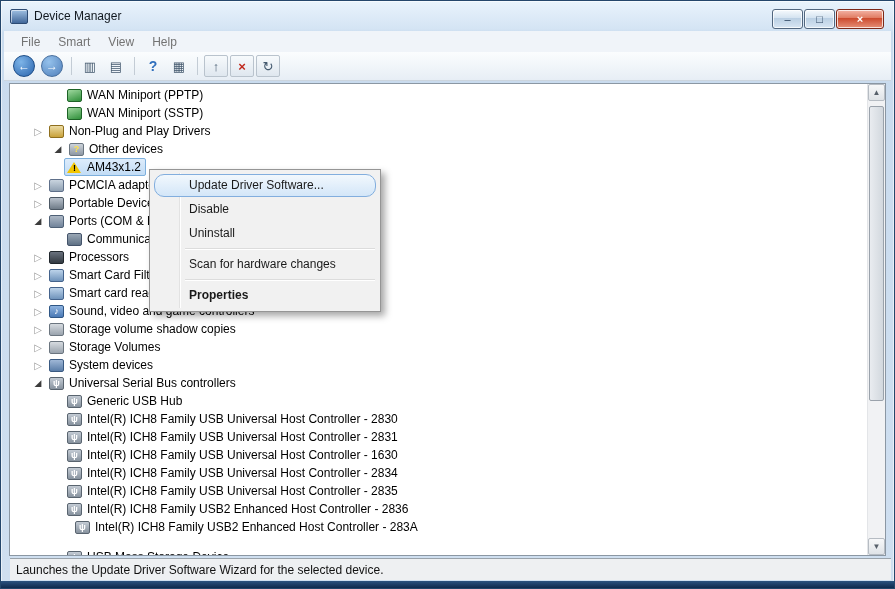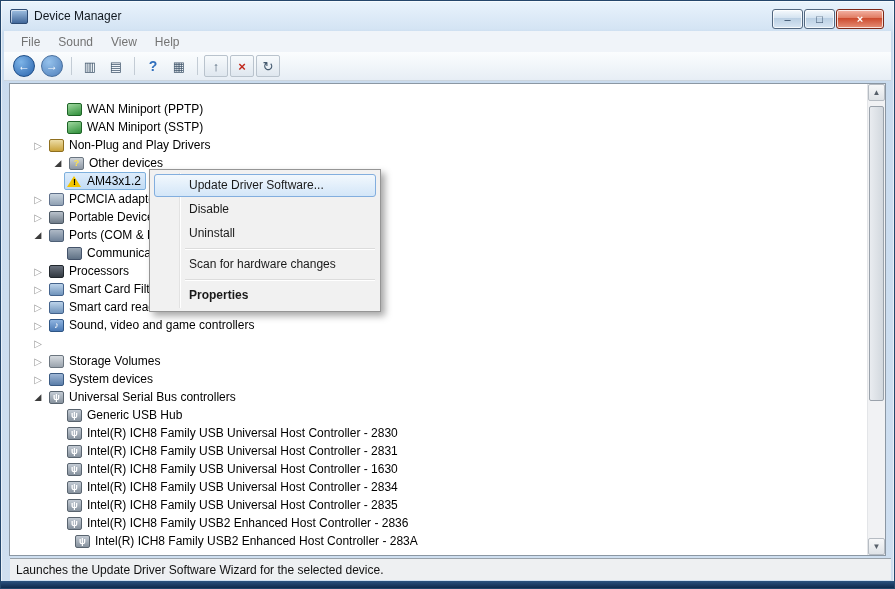--- a/index.html
+++ b/index.html
@@ -33,21 +33,21 @@
   .tb-btn.circle{width:20px;height:20px;border-radius:50%;color:#fff;font-size:12px;font-weight:bold;
     background:radial-gradient(circle at 35% 30%,#7db4e8,#2a64ad);border:1px solid #1d4d87;margin:0 3px;}
   .tb-btn.dim{opacity:.8;}
   .tb-btn.help{color:#2f6fbd;font-weight:bold;font-size:14px;}
   .tb-btn.boxed{border:1px solid #b9c3cd;background:linear-gradient(#f7fafc,#dfe7ef);width:22px;height:20px;}
   .tb-btn.red{color:#c0281c;font-weight:bold;}
   .tb-sep{width:1px;height:18px;background:#c3ccd5;margin:0 5px;flex:0 0 1px;}
 
   
   .main{position:absolute;left:8px;right:8px;top:82px;bottom:32px;background:#fff;border:1px solid #8b97a3;}
-  .tree{position:absolute;left:0;top:0;right:17px;bottom:0;overflow:hidden;padding-top:16px;}
+  .tree{position:absolute;left:0;top:0;right:17px;bottom:0;overflow:hidden;padding-top:2px;}
   .tree-row{display:flex;align-items:center;height:18px;font-size:12px;color:#000;white-space:nowrap;}
   .exp{width:16px;flex:0 0 16px;display:inline-flex;align-items:center;justify-content:center;
     font-size:10px;color:#9a9a9a;}
   .exp.collapsed::before{content:"▷";}
   .exp.expanded::before{content:"◢";color:#3c3c3c;font-size:9px;}
   .rowbox{display:inline-flex;align-items:center;padding:1px 4px 1px 2px;border:1px solid transparent;border-radius:2px;}
   .rowbox.sel{background:linear-gradient(#ddecfb,#c2dcf5);border-color:#7eb0dd;}
   .lbl{margin-left:0;}
 
   
@@ -91,21 +91,21 @@
     padding-left:6px;font-size:12px;color:#111;background:#eef0f2;border-top:1px solid #9aa3ab;margin-left:6px;}
   .bottom-band{position:absolute;left:0;right:0;bottom:0;height:7px;
     background:linear-gradient(#2c5380,#0f2a4d);}
 
   
   .menu{position:absolute;left:148px;top:168px;width:232px;background:#f1f1f1;border:1px solid #959595;
     box-shadow:4px 4px 7px rgba(0,0,0,.35);padding:3px 2px;z-index:10;box-sizing:border-box;}
   .menu::before{content:"";position:absolute;top:3px;bottom:3px;left:29px;width:1px;background:#e2e2e2;
     box-shadow:1px 0 0 #fff;}
   .cm-item{position:relative;height:21px;line-height:21px;padding-left:34px;padding-right:10px;
-    font-size:12px;color:#1a1a1a;border:1px solid transparent;border-radius:3px;margin:1px 2px;}
+    font-size:12px;color:#1a1a1a;border:1px solid transparent;border-radius:10px;margin:1px 2px;}
   .cm-item.hl{background:linear-gradient(#f2f8fd,#d3e6f8);border-color:#82aede;}
   .cm-item.b{font-weight:bold;}
   .cm-sep{height:1px;background:#dcdcdc;border-bottom:1px solid #fff;margin:3px 3px 3px 33px;}
 </style>
 </head>
 <body>
 
 <div class="window">
 
   <div class="titlebar">
@@ -113,21 +113,21 @@
     <span class="title-text">Device Manager</span>
     <div class="controls">
         <div class="wbtn">–</div>
         <div class="wbtn">□</div>
         <div class="wbtn close">×</div>
       </div>
   </div>
 
   <div class="menubar">
       <div class="mb-item">File</div>
-      <div class="mb-item">Sound</div>
+      <div class="mb-item">Smart</div>
       <div class="mb-item">View</div>
       <div class="mb-item">Help</div>
     </div>
 
   <div class="toolbar">
       <div class="tb-btn circle">←</div>
       <div class="tb-btn circle dim">→</div>
       <div class="tb-sep"></div>
       <div class="tb-btn ">▥</div>
       <div class="tb-btn ">▤</div>
@@ -228,20 +228,24 @@
         </div>
         <div class="tree-row" style="padding-left: 20px;">
           <span class="exp collapsed"></span>
           <span class="rowbox">
             <span class="ti ti-sound"></span>
             <span class="lbl">Sound, video and game controllers</span>
           </span>
         </div>
         <div class="tree-row" style="padding-left: 20px;">
           <span class="exp collapsed"></span>
+          <span class="rowbox">
+            <span class="ti ti-storage"></span>
+            <span class="lbl">Storage volume shadow copies</span>
+          </span>
         </div>
         <div class="tree-row" style="padding-left: 20px;">
           <span class="exp collapsed"></span>
           <span class="rowbox">
             <span class="ti ti-storage"></span>
             <span class="lbl">Storage Volumes</span>
           </span>
         </div>
         <div class="tree-row" style="padding-left: 20px;">
           <span class="exp collapsed"></span>

